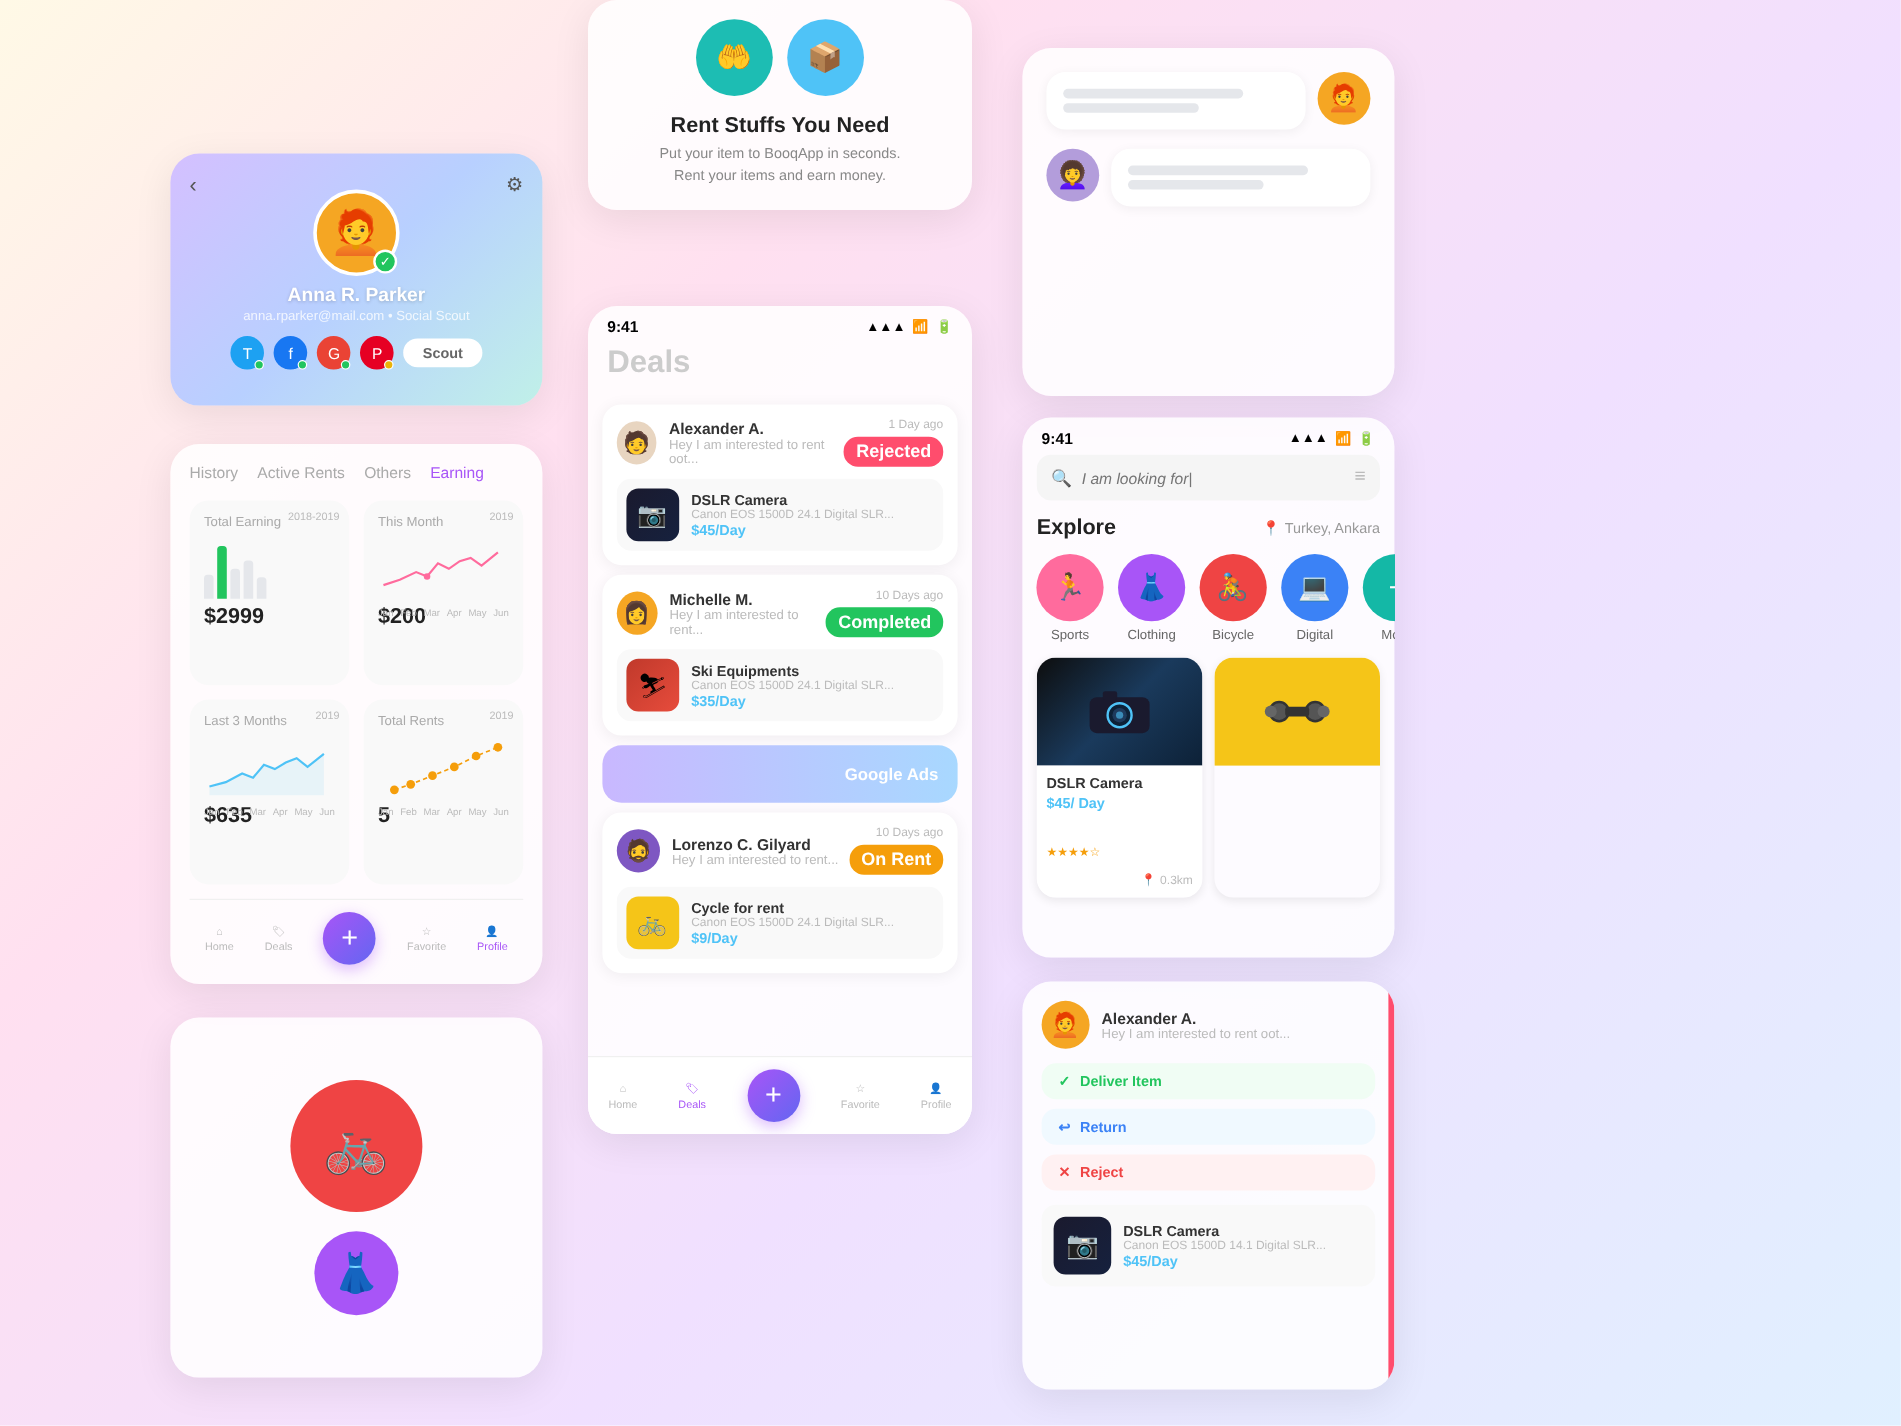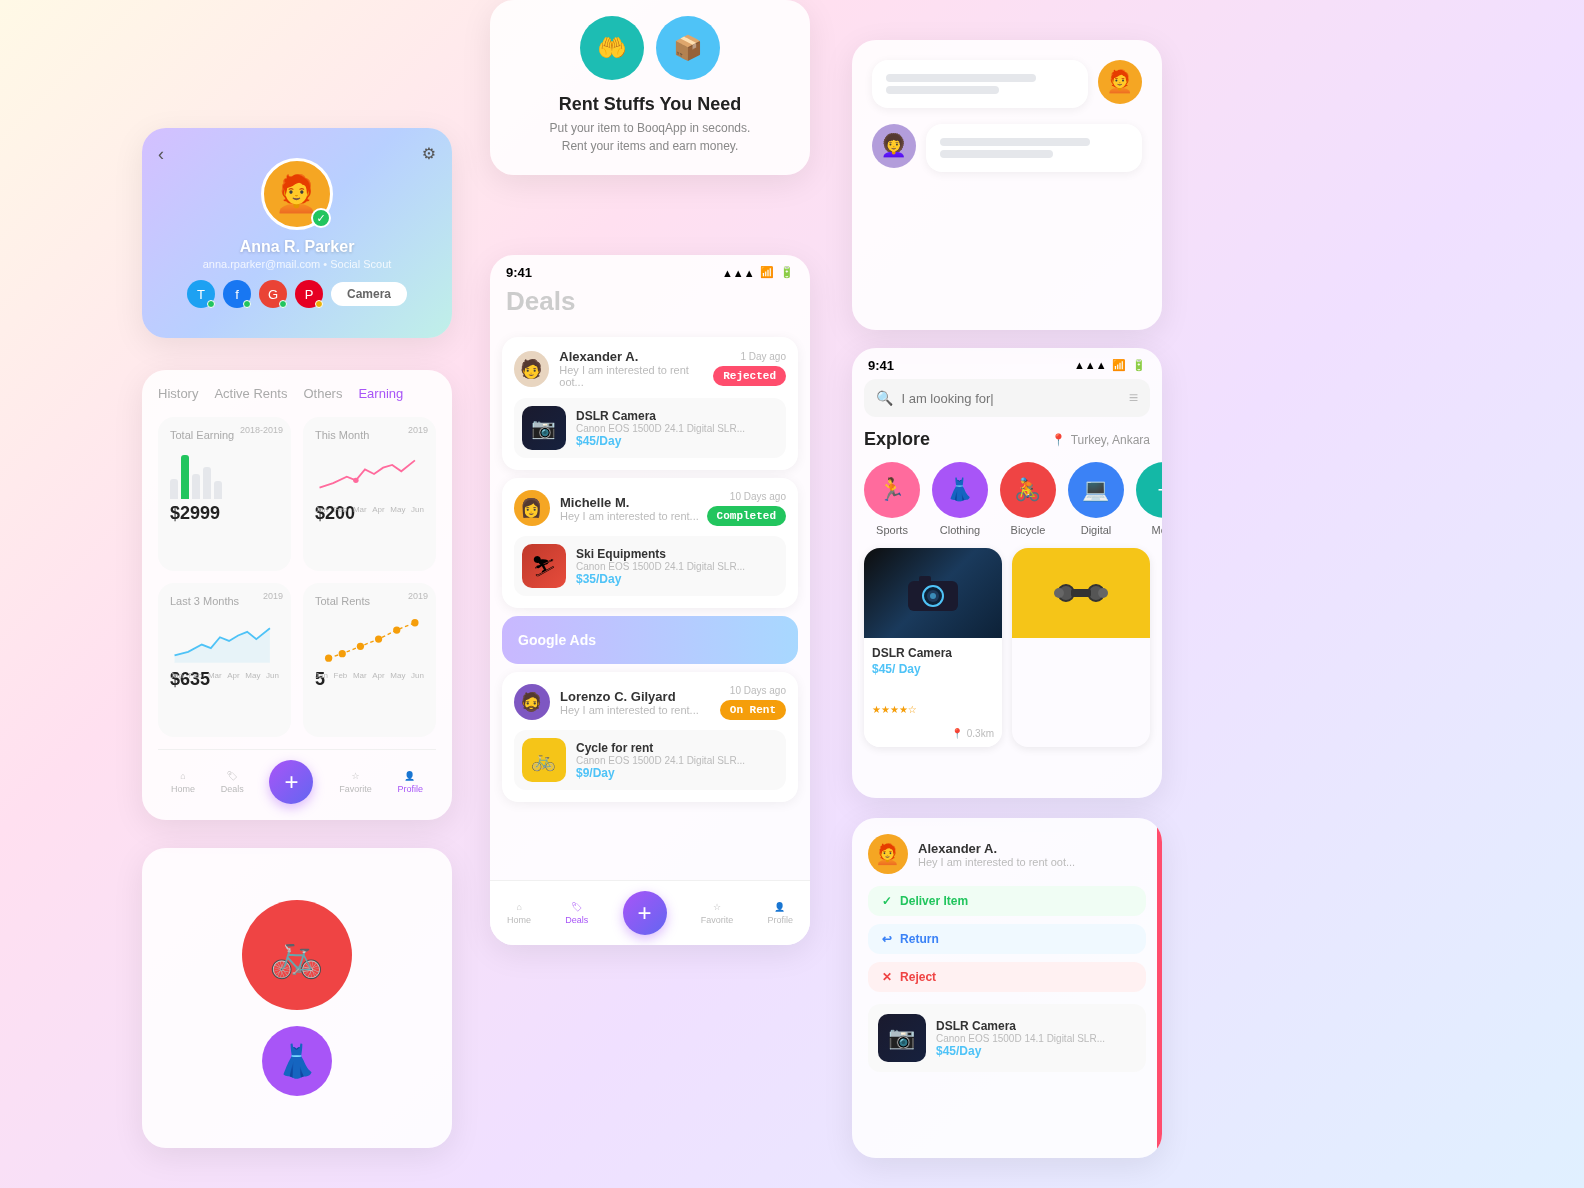--- a/index.html
+++ b/index.html
@@ -192,21 +192,21 @@
     .deal-avatar {
       width: 36px; height: 36px; border-radius: 50%;
       display: flex; align-items: center; justify-content: center;
       font-size: 18px; overflow: hidden;
     }
     .deal-user-name { font-size: 13px; font-weight: 600; color: #333; }
     .deal-user-sub { font-size: 11px; color: #bbb; }
     .deal-time { font-size: 10px; color: #bbb; }
     .deal-badge {
       padding: 4px 10px; border-radius: 12px;
-      font-size: 11px; font-weight: 600; color: white; font-family: Liberation Mono, monospace;
+      font-size: 15px; font-weight: 600; color: white;
     }
     .badge-rejected { background: #ff4d6d; }
     .badge-completed { background: #22c55e; }
     .badge-onrent { background: #f59e0b; }
     .deal-product {
       display: flex; align-items: center; gap: 10px;
       background: #f9f9f9; border-radius: 12px; padding: 8px;
     }
     .deal-product-img {
       width: 44px; height: 44px; border-radius: 10px;
@@ -214,21 +214,21 @@
       display: flex; align-items: center; justify-content: center;
       font-size: 20px;
     }
     .deal-product-name { font-size: 12px; font-weight: 600; color: #333; }
     .deal-product-sub { font-size: 10px; color: #bbb; }
     .deal-product-price { font-size: 12px; font-weight: 700; color: #4fc3f7; }
 
     .ads-banner {
       margin: 8px 12px; border-radius: 16px;
       background: linear-gradient(90deg, #c9b8ff, #a8d8ff);
-      padding: 16px; text-align: left;
+      padding: 16px; text-align: right;
       font-size: 14px; font-weight: 600; color: white;
     }
 
     
     #card-deals .bottom-nav {
       display: flex; justify-content: space-around; align-items: center;
       padding: 10px 0;
       border-top: 1px solid #f0f0f0;
       position: absolute; bottom: 0; left: 0; right: 0;
       background: white;
@@ -272,21 +272,21 @@
       padding: 10px 16px 6px; font-size: 13px; font-weight: 600;
     }
     #card-explore .status-icons { display: flex; gap: 6px; font-size: 11px; }
     .search-bar {
       display: flex; align-items: center; gap: 8px;
       background: #f5f5f5; border-radius: 12px;
       margin: 0 12px 12px; padding: 10px 12px;
     }
     .search-bar input {
       border: none; background: transparent; flex: 1;
-      font-size: 13px; color: #c2410c; outline: none;
+      font-size: 13px; color: #c2410c; outline: none; font-style: italic;
     }
     .explore-header {
       display: flex; justify-content: space-between; align-items: center;
       padding: 0 12px; margin-bottom: 12px;
     }
     .explore-title { font-size: 18px; font-weight: 700; color: #222; }
     .explore-location { font-size: 12px; color: #999; display: flex; align-items: center; gap: 4px; }
     .category-row {
       display: flex; gap: 12px; padding: 0 12px 12px; overflow-x: auto;
     }
@@ -409,21 +409,21 @@
     </div>
     <div class="social-icon si-facebook">
       f<span class="dot" style="background:#22c55e;"></span>
     </div>
     <div class="social-icon si-search">
       G<span class="dot" style="background:#22c55e;"></span>
     </div>
     <div class="social-icon si-pin">
       P<span class="dot" style="background:#eab308;"></span>
     </div>
-    <button class="share-btn">Camera</button>
+    <button class="share-btn">Scout</button>
   </div>
 </div>
 
 <div class="card" id="card-stats">
   <div class="stats-tabs">
     <span class="stats-tab">History</span>
     <span class="stats-tab">Active Rents</span>
     <span class="stats-tab">Others</span>
     <span class="stats-tab active">Earning</span>
   </div>

